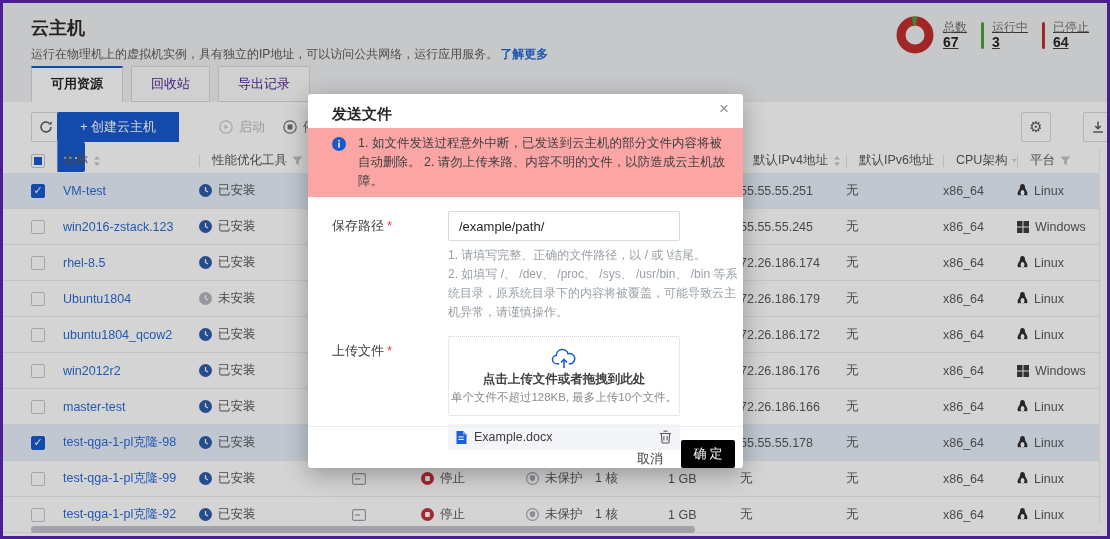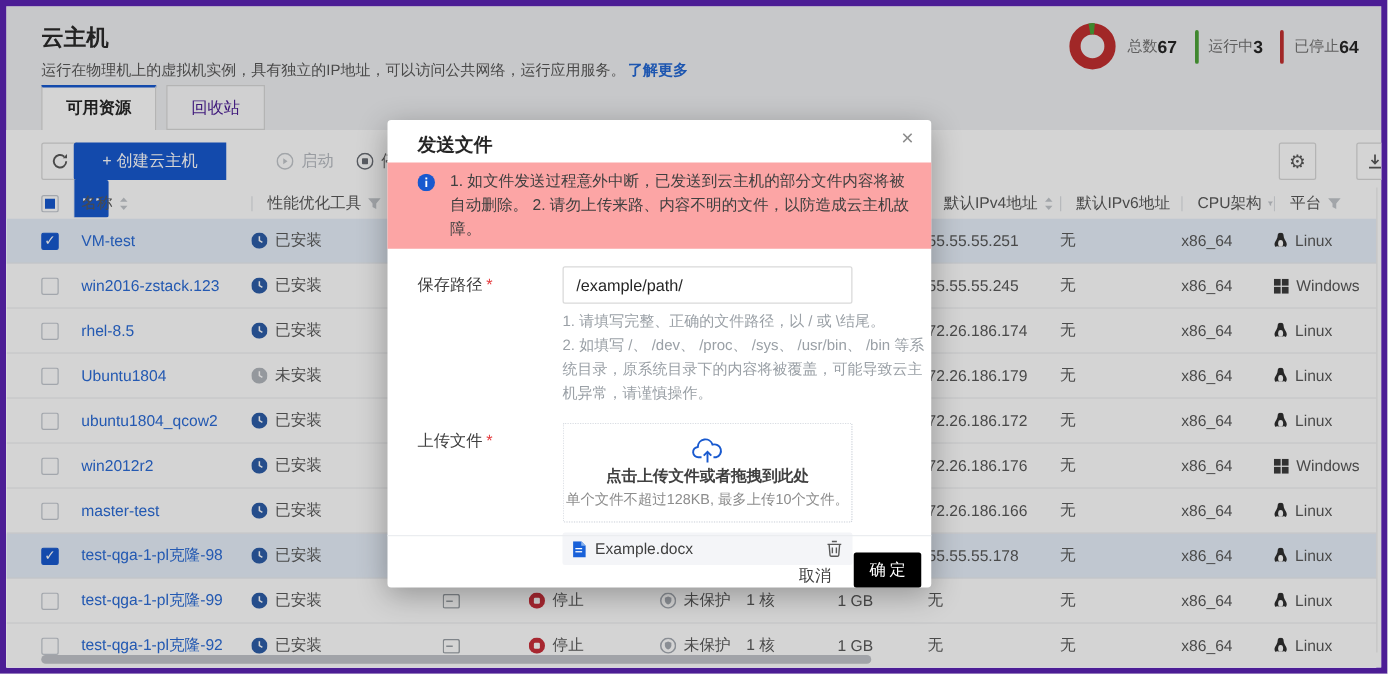--- a/index.html
+++ b/index.html
@@ -1,30 +1,30 @@
 <!DOCTYPE html>
 <html><head>
 <meta charset="utf-8">
 <style>
   * { margin:0; padding:0; box-sizing:border-box; }
   html,body { background:#e9eaec; }
   body { font-family:"Liberation Sans","DejaVu Sans",sans-serif; }
   #app {
     position:relative; width:1110px; height:539px; background:#f0f1f3;
-    border:5px solid #4c1d95; overflow:hidden; font-size:13px; color:#404040;
+    border:3px solid #4c1d95; overflow:hidden; font-size:13px; color:#404040;
   }
   
   .page-header { position:absolute; top:0; left:0; right:0; height:63px; }
   .pg-title { position:absolute; left:28px; top:13px; font-size:18px; font-weight:bold; color:#2b2b2b; }
   .pg-sub { position:absolute; left:28px; top:43px; font-size:12px; color:#595959; }
   .pg-sub a { color:#2468d4; font-weight:bold; text-decoration:none; margin-left:2px; cursor:pointer; }
   .stats { position:absolute; right:18px; top:12px; display:flex; align-items:center; gap:14px; }
   .stat-item { display:flex; align-items:center; gap:8px; }
   .stat-bar { width:3px; height:27px; border-radius:2px; }
-  .stat-texts { display:flex; flex-direction:row; line-height:15px; }
+  .stat-texts { display:flex; flex-direction:column; line-height:15px;text-decoration:underline; }
   .stat-label { font-size:12px; color:#737373; }
   .stat-value { font-size:14px; font-weight:bold; color:#262626; }
   
   .tabs { position:absolute; top:63px; left:28px; height:36px; display:flex; gap:8px; z-index:1; }
   .tab { height:36px; padding:0 19px; line-height:34px; font-size:13px; color:#4c1d95;
          background:#fafbfc; border:1px solid #d9d9d9; cursor:pointer; }
   .tab.active { background:#fff; border-top:2px solid #1859cf; border-bottom:none; font-weight:bold; color:#262626; line-height:32px; }
   
   .card { position:absolute; top:99px; left:0; right:0; bottom:0; background:#fff; }
   .toolbar { position:absolute; top:10px; left:28px; right:0; height:30px; }
@@ -120,20 +120,21 @@
           <span class="stat-label">已停止</span>
           <span class="stat-value">64</span>
         </div>
       </div>
     </div>
   </div>
 
   <div class="tabs">
     <div class="tab active">可用资源</div>
     <div class="tab">回收站</div>
+    <div class="tab">导出记录</div>
   </div>
 
   <div class="card">
 
     <div class="toolbar">
       <button class="icon-btn" style="left:0">
         <svg width="14" height="14" viewBox="0 0 14 14">
           <path d="M12 7a5 5 0 1 1-1.6-3.7" stroke="#595959" stroke-width="1.5" fill="none"></path>
           <path d="M12.6 1.2v3.4H9.2z" fill="#595959"></path>
         </svg>

